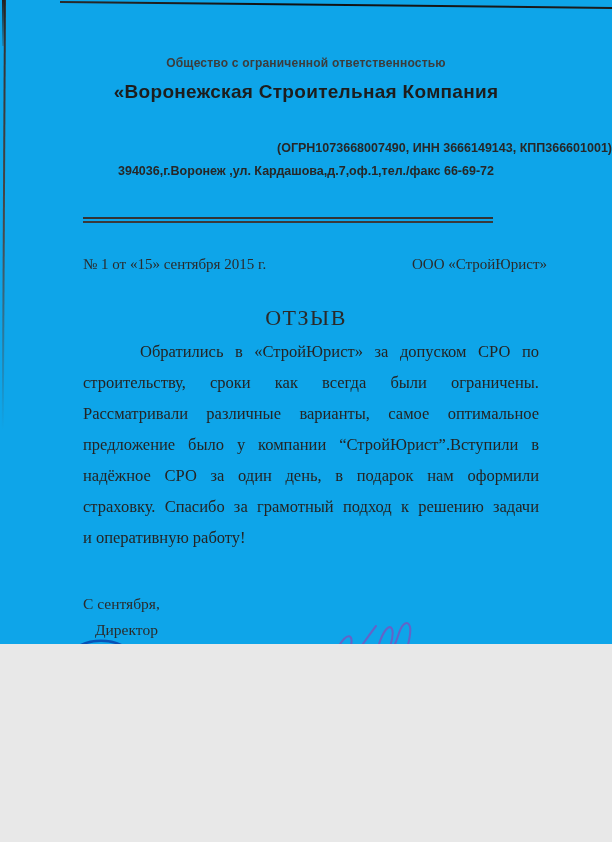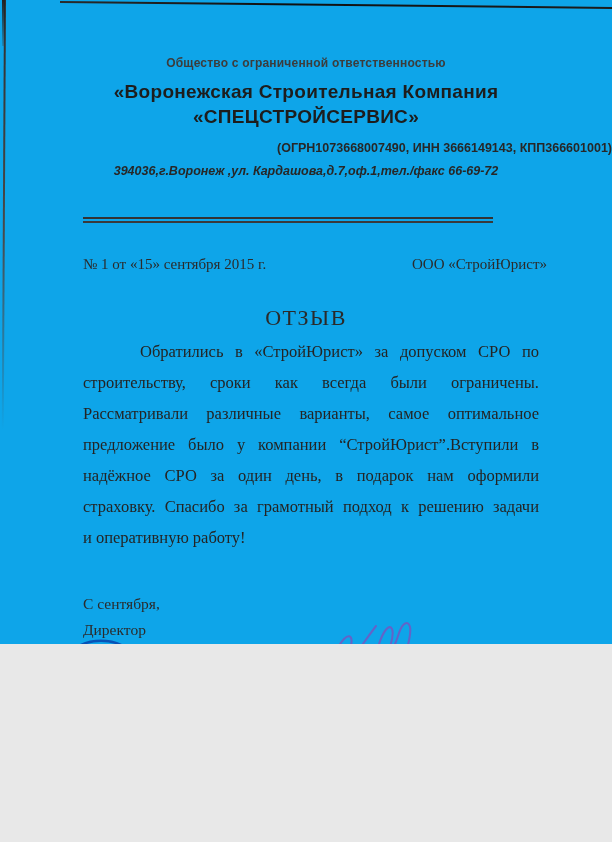--- a/index.html
+++ b/index.html
@@ -17,39 +17,39 @@
     transform:rotate(0.3deg);transform-origin:top left;}
   .scan-corner{position:absolute;left:2px;top:0;width:3px;height:46px;
     background:linear-gradient(#222,rgba(60,60,60,.25));}
   
   .lh{position:absolute;left:0;right:0;text-align:center;
     font-family:"Liberation Sans", sans-serif;}
   .lh.org{top:56px;font-size:12px;font-weight:bold;color:#3c3c3c;letter-spacing:.2px;}
   .lh.co1{top:81px;font-size:19px;font-weight:bold;color:#1d1d1d;letter-spacing:.3px;}
   .lh.co2{top:106px;font-size:19px;font-weight:bold;color:#1d1d1d;letter-spacing:.3px;}
   .lh.reg{top:141px;font-size:12.5px;font-weight:bold;color:#272727;text-align:right;}
-  .lh.addr{top:164px;font-size:12.5px;font-weight:bold;color:#272727;font-style:italic;}
+  .lh.addr{top:164px;font-size:12.5px;font-weight:bold;color:#272727;}
   .rule{position:absolute;left:83px;top:217px;width:410px;height:2.4px;
     border-top:2.2px solid #333;border-bottom:2px solid #3a3a3a;}
   
   .refrow{position:absolute;left:83px;top:256px;width:464px;
     display:flex;justify-content:space-between;font-size:15px;color:#2b2b2b;}
   
   .title{position:absolute;left:0;right:0;top:305px;text-align:center;
     font-size:22px;letter-spacing:1.5px;color:#2a2a2a;}
   
   .body{position:absolute;left:83px;top:336px;width:456px;
     font-size:16.5px;line-height:31px;color:#242424;}
   .body .ln{text-align:justify;text-align-last:justify;white-space:normal;}
   .body .ln.first{text-indent:57px;}
   .body .ln.last{text-align:left;text-align-last:left;}
   
   .sg{position:absolute;left:83px;font-size:15.5px;color:#2b2b2b;}
   .sg.closing{top:595px;}
-  .sg.job{top:621px;}
+  .sg.job{top:621px;margin-left:12px;}
   .sg.company{top:650px;}
   .sg.seal-mark{top:675px;}
   .signer{position:absolute;left:421px;top:650px;font-size:15.5px;color:#2b2b2b;}
   .sig-underline{position:absolute;left:332px;top:668px;width:96px;height:1.3px;background:#4a4a4a;}
   .signature-svg{position:absolute;left:320px;top:606px;width:122px;height:92px;}
   
   .seal-svg{position:absolute;left:45px;top:634px;width:112px;height:112px;
     mix-blend-mode:multiply;opacity:.9;}
   .seal-ring-text{font-family:"Liberation Sans", sans-serif;font-size:5.6px;
     letter-spacing:.55px;fill:#4d6fc1;}
@@ -62,21 +62,20 @@
 <body>
 
 <div class="page">
 
   <div class="scan-top-line"></div>
   <div class="scan-left-line"></div>
   <div class="scan-corner"></div>
 
   <div class="lh org">Общество с ограниченной ответственностью</div>
   <div class="lh co1">«Воронежская Строительная Компания</div>
-  <div class="lh co2">«СПЕЦСТРОЙСЕРВИС»</div>
   <div class="lh reg">(ОГРН1073668007490, ИНН 3666149143, КПП366601001)</div>
   <div class="lh addr">394036,г.Воронеж ,ул. Кардашова,д.7,оф.1,тел./факс 66-69-72</div>
   <div class="rule"></div>
 
   <div class="refrow">
     <span>№ 1 от «15» сентября 2015 г.</span>
     <span>ООО «СтройЮрист»</span>
   </div>
 
   <div class="title">ОТЗЫВ</div>

